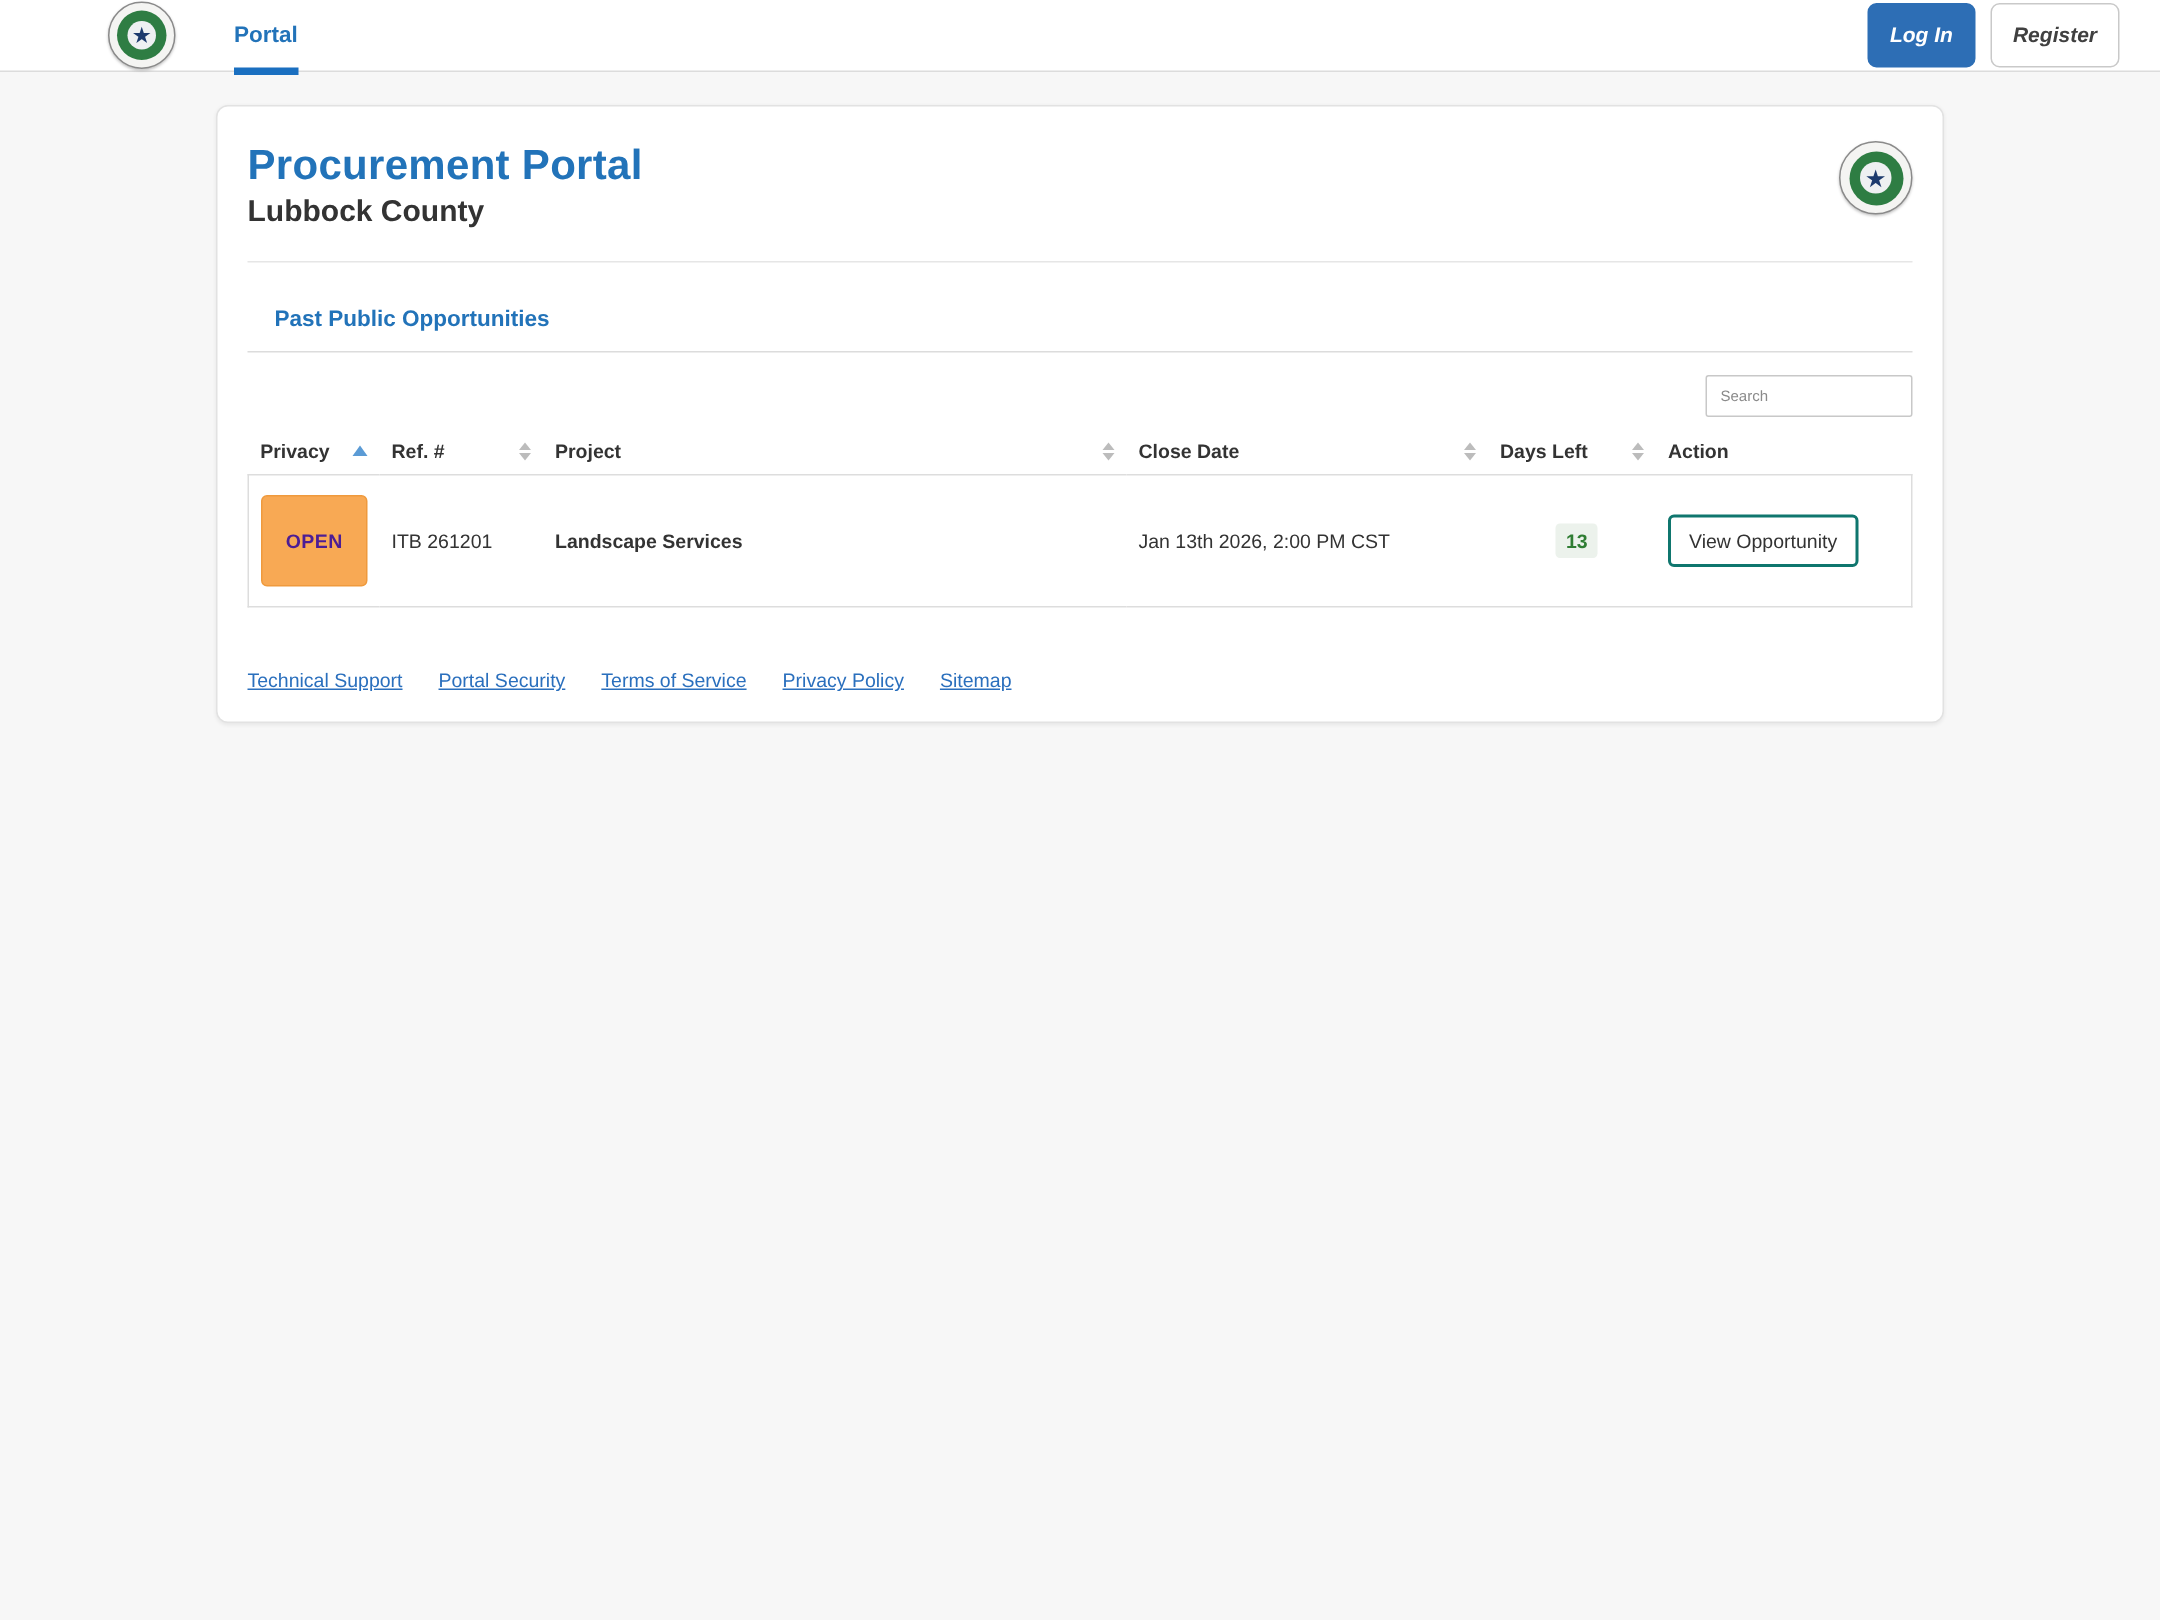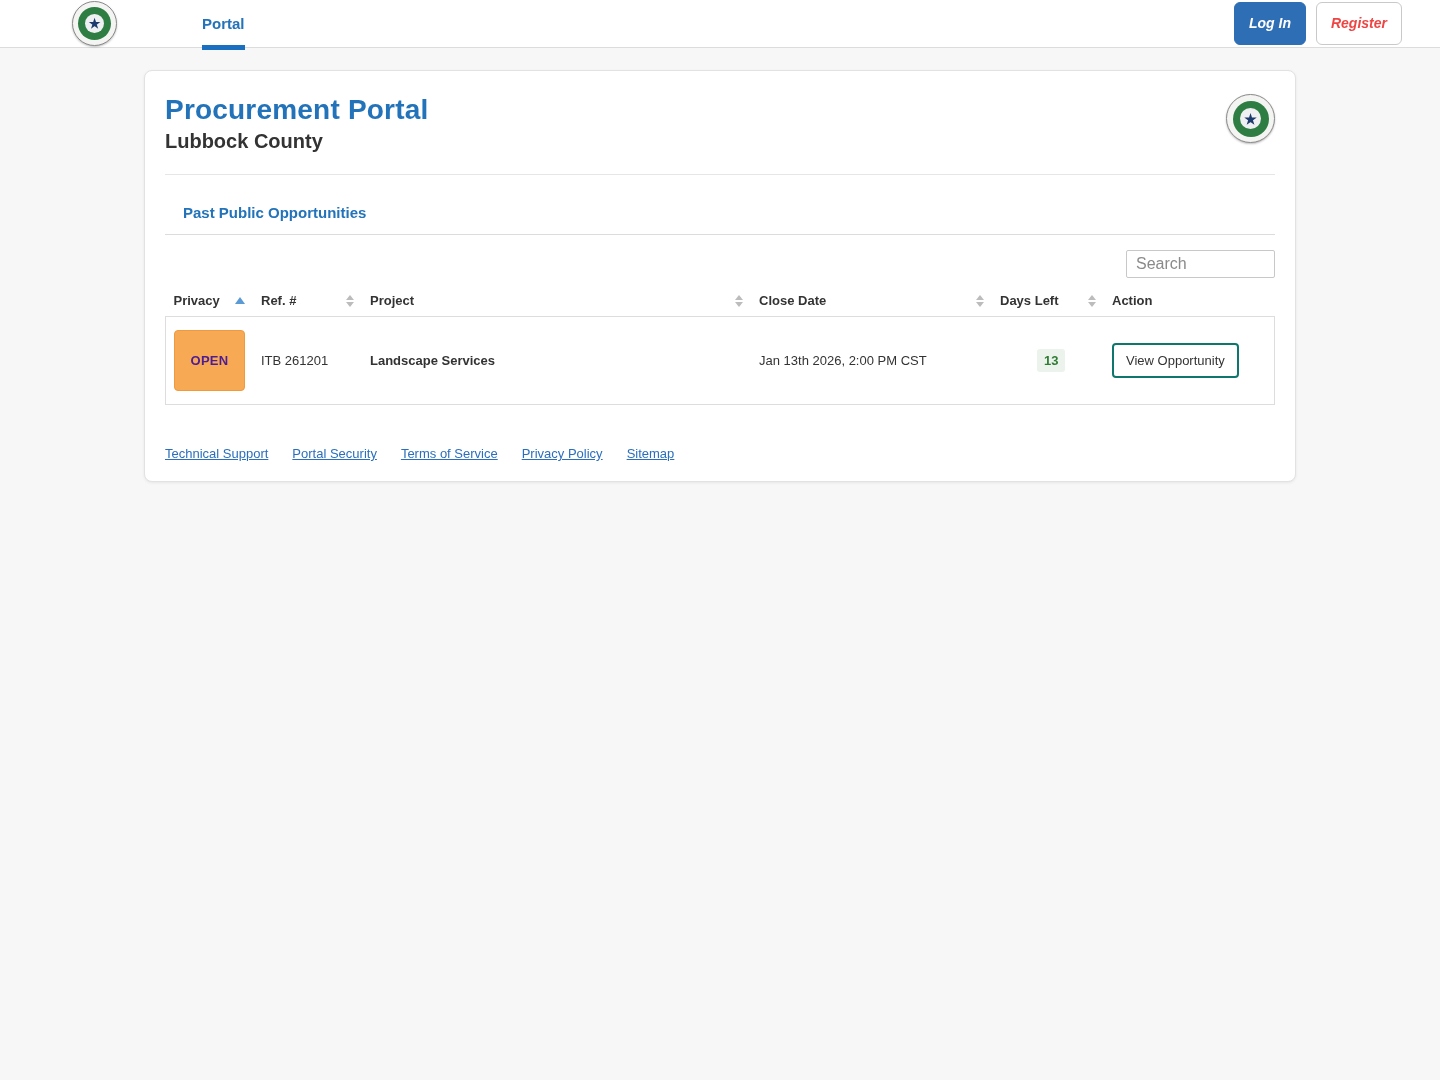--- a/index.html
+++ b/index.html
@@ -42,21 +42,21 @@
     color: #1d3a6e;
     display: flex; align-items: center; justify-content: center;
     font-weight: bold;
   }
   .seal-sm .seal-core { width: 19px; height: 19px; font-size: 13px; }
   .seal-lg { width: 49px; height: 49px; }
   .seal-lg .seal-ring { width: 36px; height: 36px; }
   .seal-lg .seal-core { width: 21px; height: 21px; font-size: 14px; }
 
   .nav-link {
-    margin-left: 85px;
+    margin-left: 39px;
     color: #2273b9;
     font-size: 15px;
     font-weight: bold;
     text-decoration: none;
     position: relative;
     height: 48px;
     display: flex;
     align-items: center;
     cursor: pointer;
     text-align: center;
@@ -80,23 +80,23 @@
     font-style: italic;
   }
   .btn-primary {
     background: #2d6eb5;
     border: 1px solid #2d6eb5;
     color: #ffffff;
   }
   .btn-light {
     background: #ffffff;
     border: 1px solid #c9c9c9;
-    color: #ef4444;
+    color: #404040;
     margin-left: 10px;
-    margin-right: 38px;
+    margin-right: 27px;
   }
 
   
   .card {
     width: 1152px;
     margin: 22px auto 0;
     background: #ffffff;
     border: 1px solid #e2e2e2;
     border-radius: 8px;
     box-shadow: 0 1px 3px rgba(0,0,0,0.07);
@@ -147,27 +147,27 @@
   }
   .tab.inactive { color: #2273b9; }
 
   
   .search-row {
     display: flex;
     justify-content: flex-end;
     margin-top: 15px;
   }
   .search-input {
-    width: 149px;
+    width: 138px;
     height: 28px;
     border: 1px solid #c8c8c8;
     border-radius: 2px;
     padding: 0 9px;
     font-family: "Liberation Sans", sans-serif;
-    font-size: 16px;
+    font-size: 10px;
     color: #333;
   }
   .search-input::placeholder { color: #8a8a8a; }
 
   
   table {
     width: 100%;
     border-collapse: collapse;
     margin-top: 7px;
     font-size: 13px;

